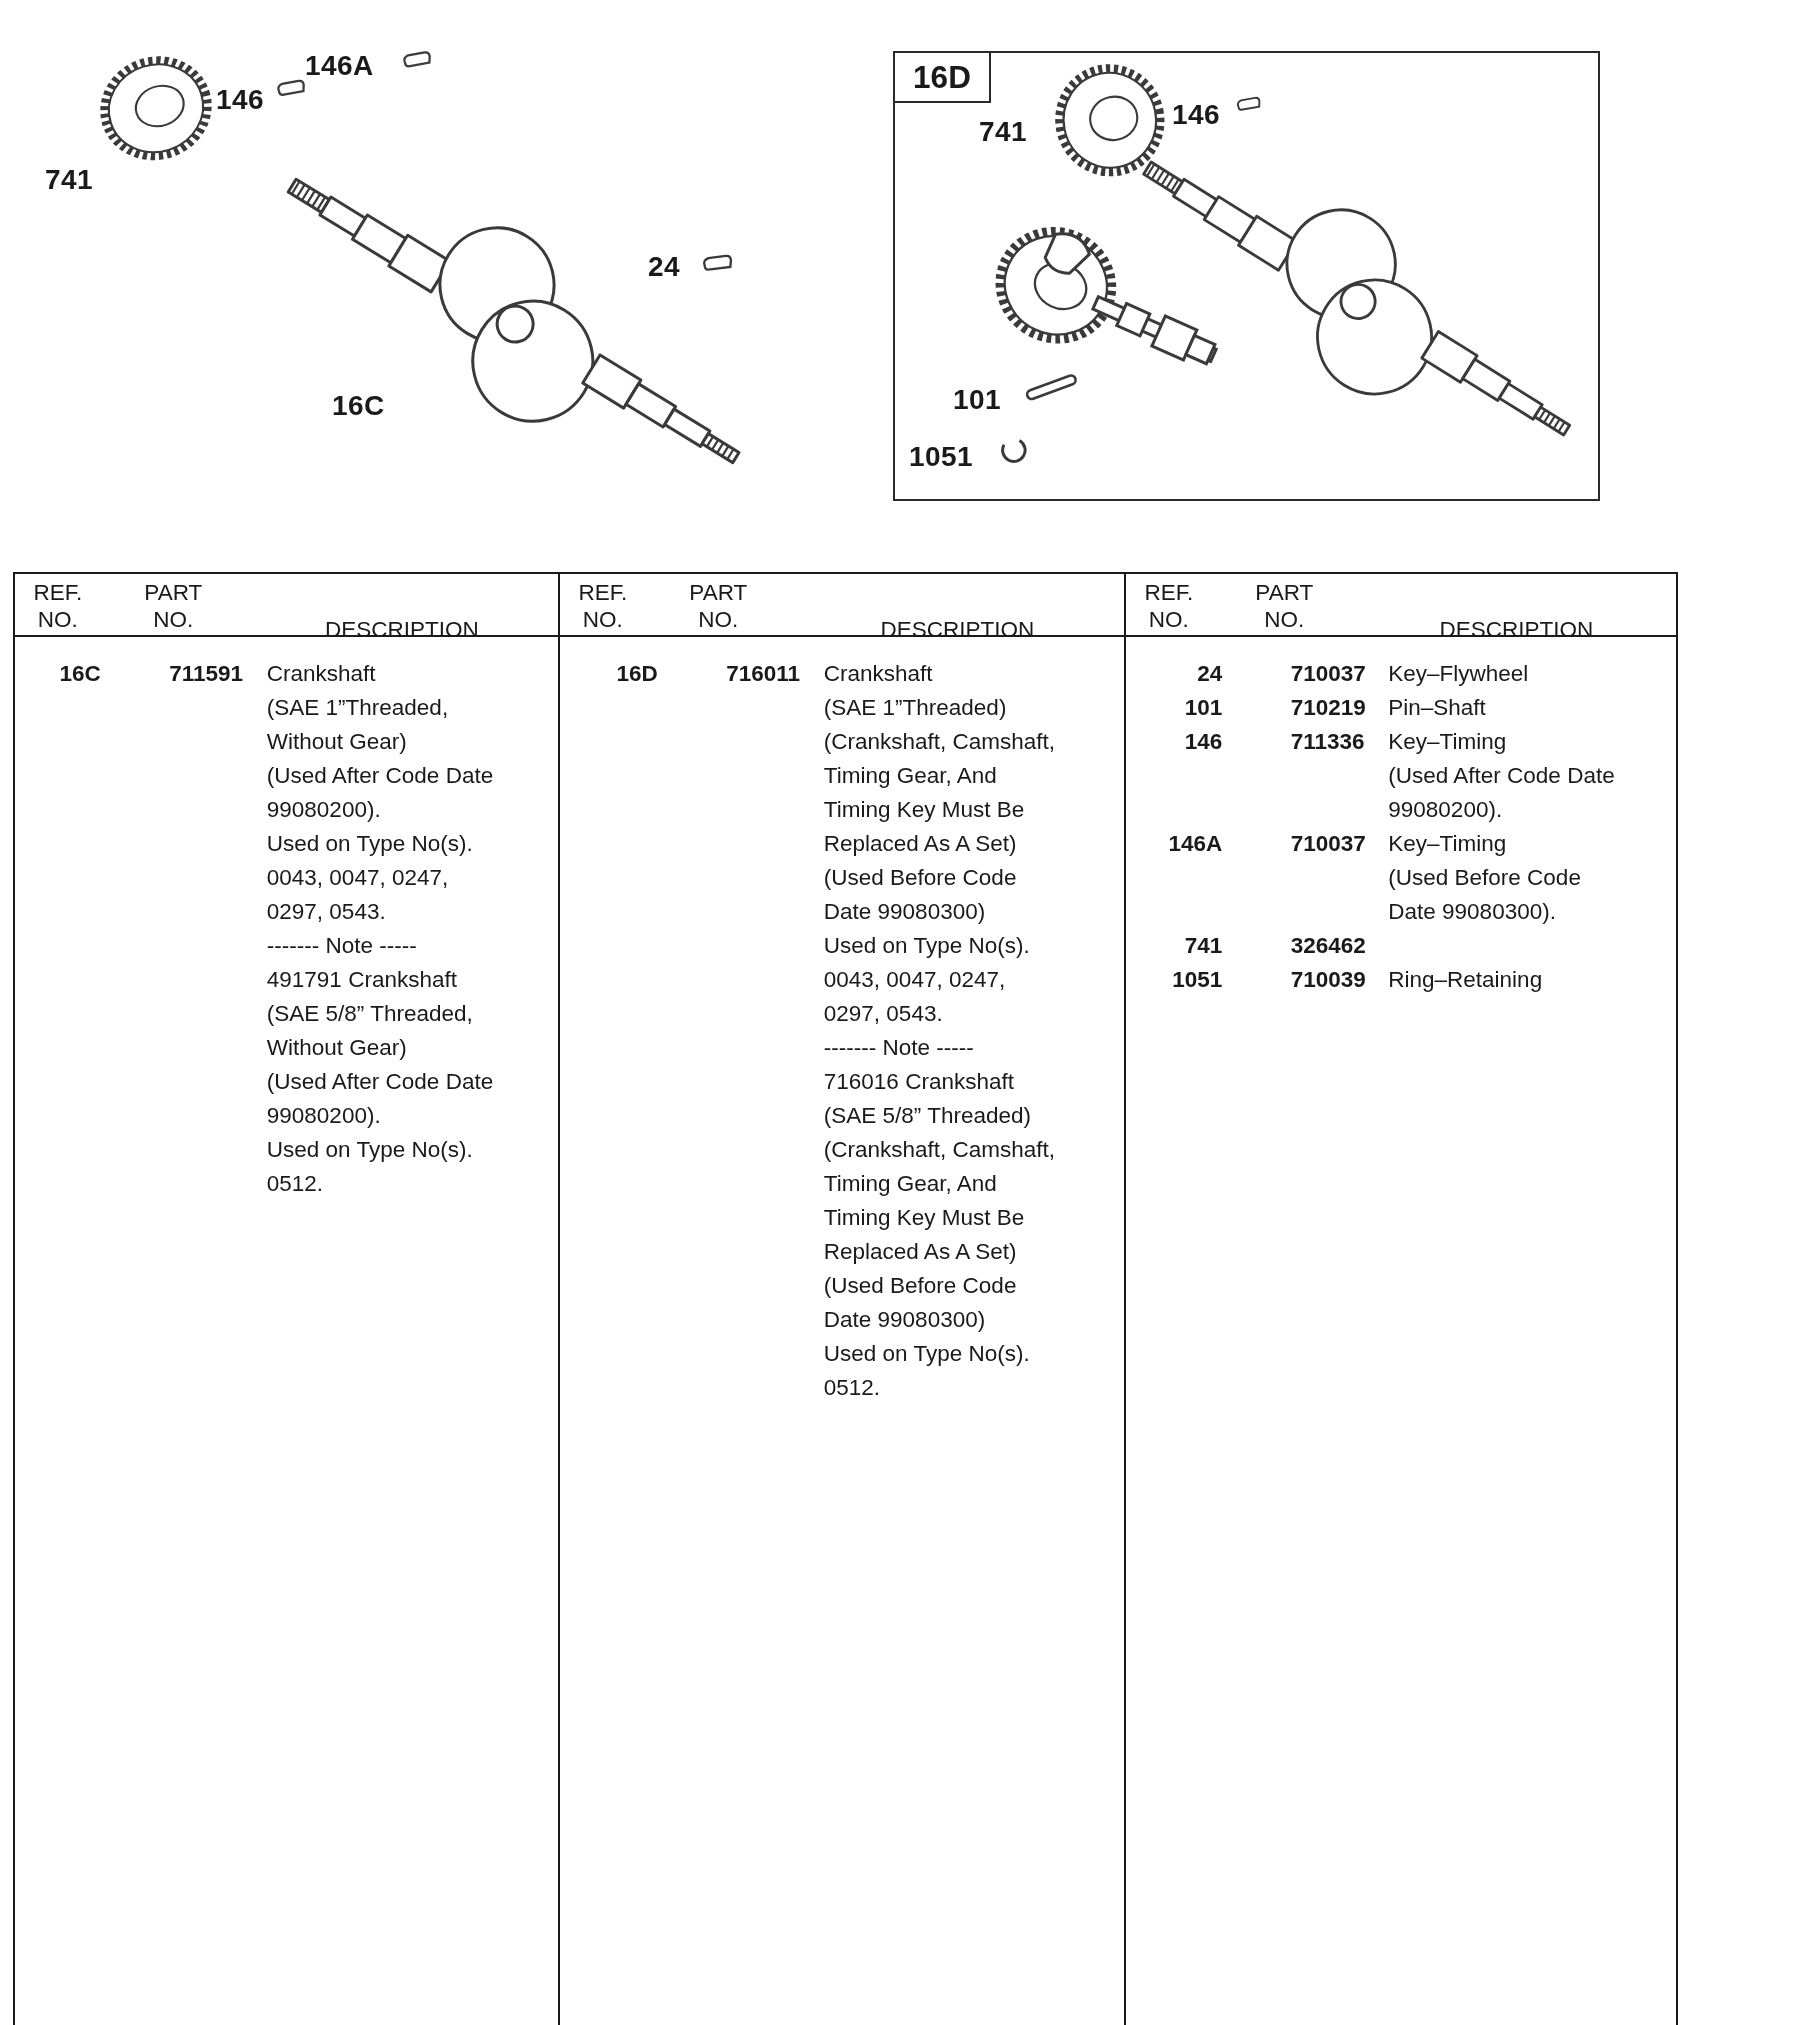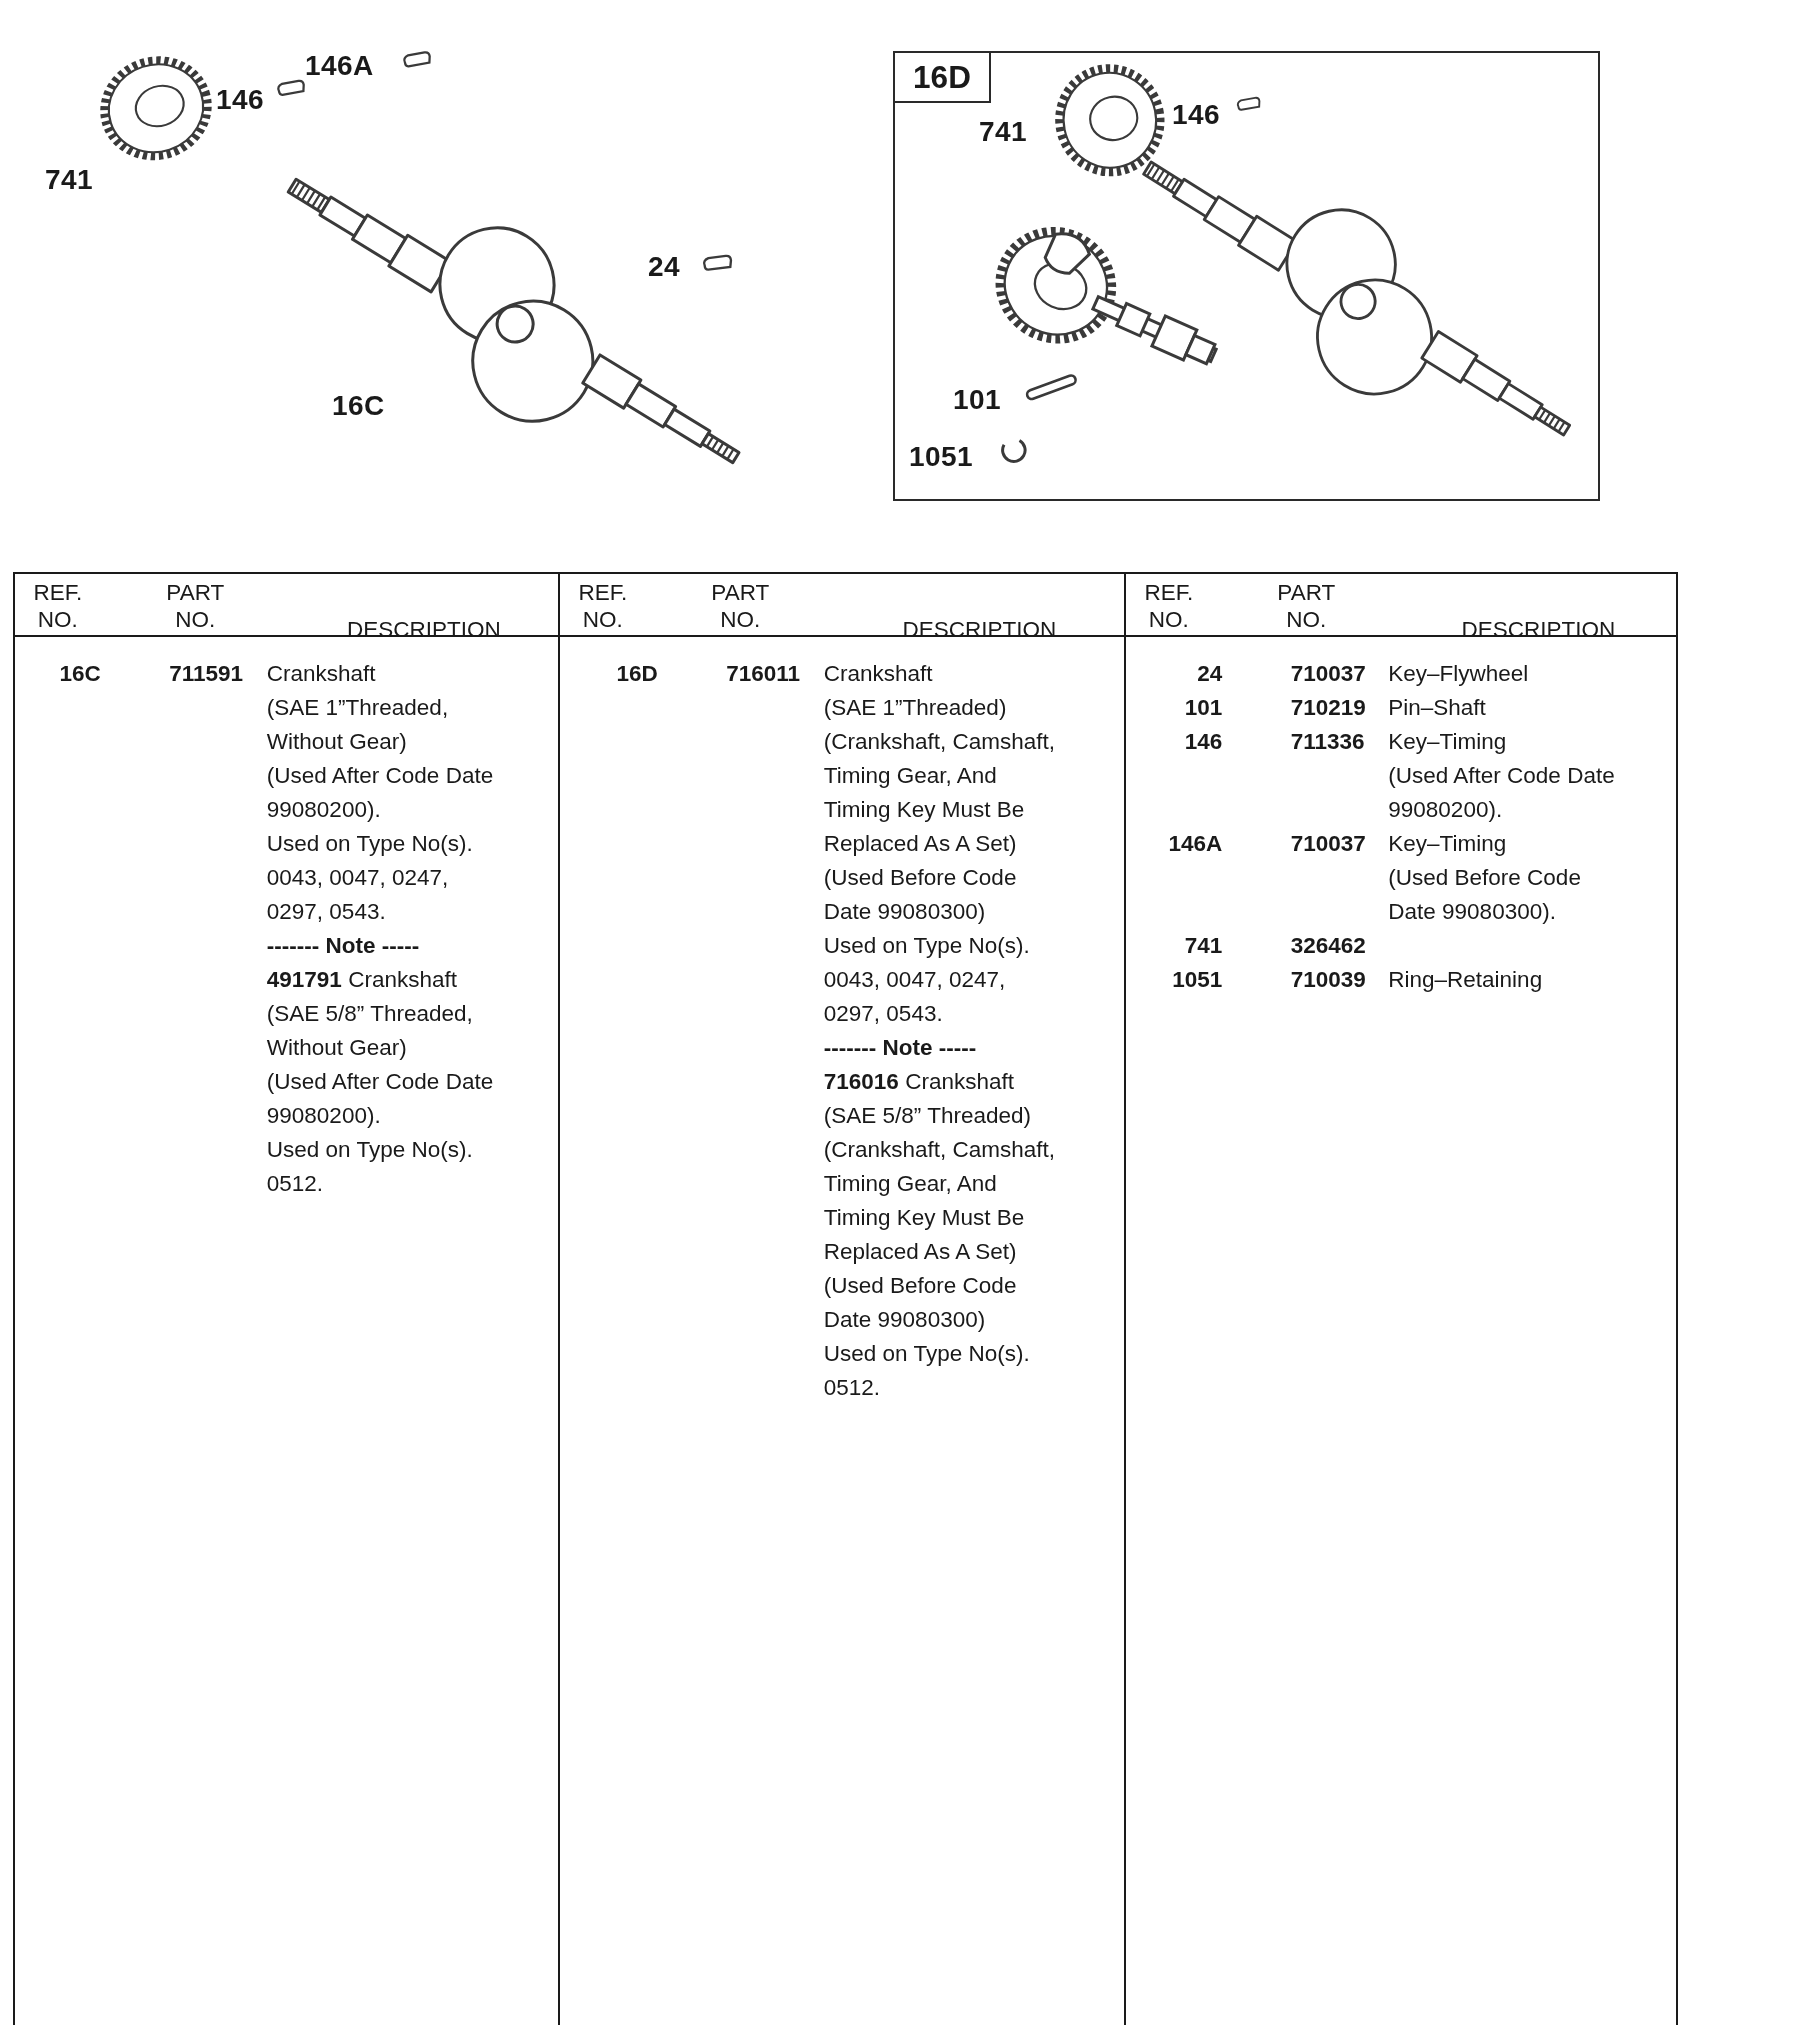--- a/index.html
+++ b/index.html
@@ -28,35 +28,35 @@
     border:2.3px solid #1a1a1a; border-bottom:none;
     display:flex; flex-direction:column; font-size:22.5px;
   }
   .thead { display:flex; border-bottom:2.3px solid #1a1a1a; height:63px; flex:0 0 auto; }
   .tbody { display:flex; flex:1 1 auto; min-height:0; }
   .w1 { width:545px; }
   .w2 { width:566px; }
   .w3 { flex:1; }
   .thead .w1, .thead .w2, .tbody .w1, .tbody .w2 { border-right:2.3px solid #1a1a1a; }
   .hgrid {
-    display:grid; grid-template-columns:86px 109px 1fr; column-gap:40px;
+    display:grid; grid-template-columns:86px 109px 1fr; column-gap:18px;
     padding-top:4.5px; align-items:start;
   }
   .hc { text-align:center; line-height:27px; }
   .hdesc { margin-top:37px; }
   .tcol { padding-top:19.5px; }
   .tbody .tcol:nth-child(2) { padding-left:12px; }
   .tbody .tcol:nth-child(3) { padding-left:10.5px; }
   .entry {
     display:grid; grid-template-columns:86px 109px 1fr; column-gap:28.5px;
     line-height:34px; padding-right:3px;
   }
   .entry .ref { text-align:right; font-weight:bold; }
   .entry .part { font-weight:bold;margin-left:40px; }
-  .entry .descr .b { font-weight:bold; }
+  .entry .descr .b { font-weight:normal; }
 </style>
 </head>
 <body>
 
 <div class="page">
 
   <div class="diagram">
     <svg width="1811" height="572" viewBox="0 0 2415 762">
       <defs>
         <g id="gear">

